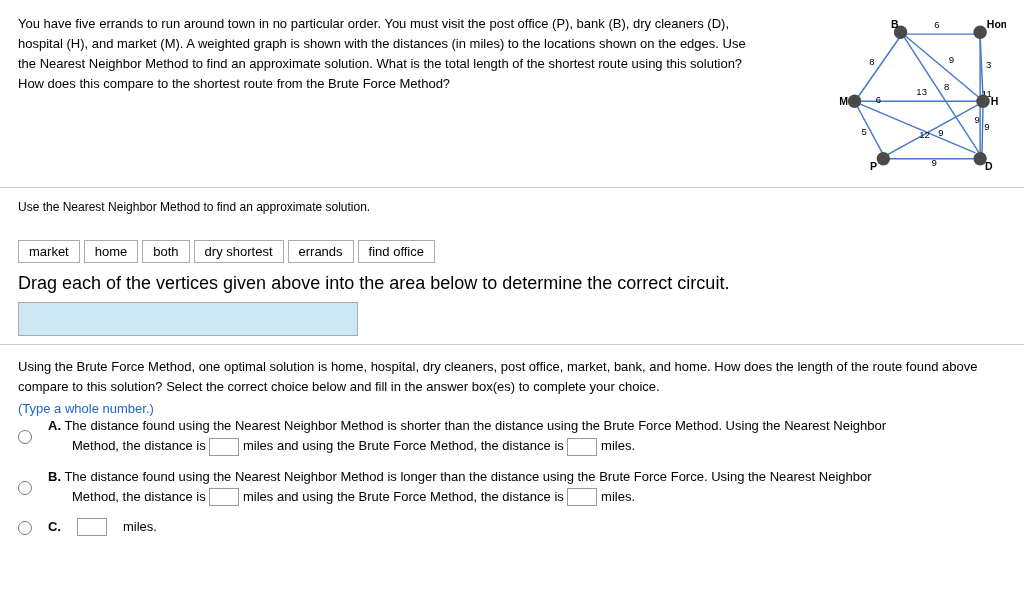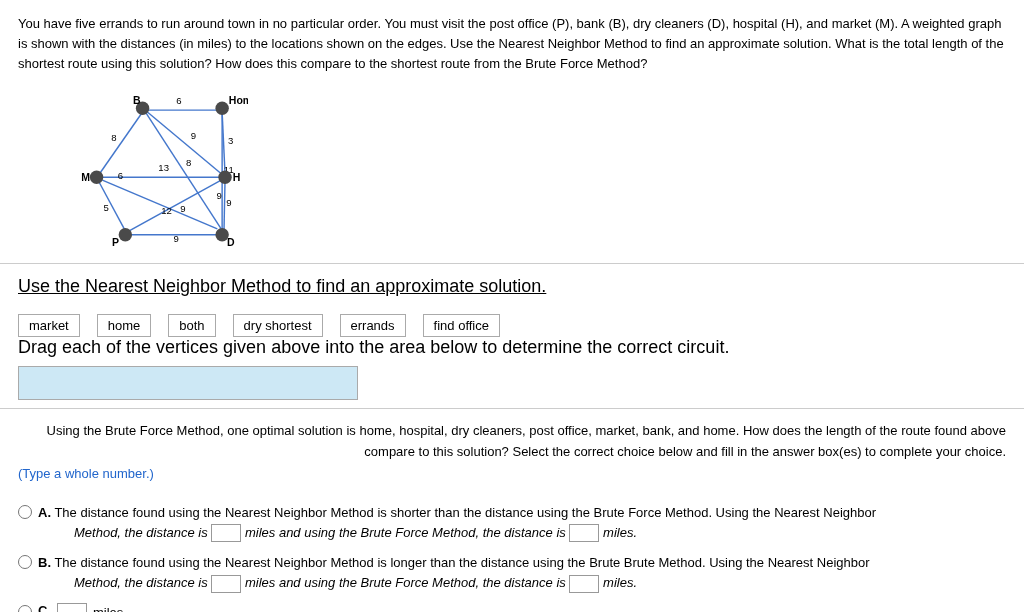--- a/index.html
+++ b/index.html
@@ -8,21 +8,21 @@
       font-size: 13px;
       background: #fff;
       color: #000;
       width: 1024px;
       min-height: 612px;
       padding: 0;
     }
 
     .top-section {
       display: flex;
-      flex-direction: column;
+      flex-direction: row;
       padding: 14px 18px 10px 18px;
       gap: 16px;
       border-bottom: 1px solid #ccc;
     }
 
     .problem-text {
       flex: 1;
       font-size: 13px;
       line-height: 1.55;
     }
@@ -37,29 +37,29 @@
       width: 230px;
       height: 160px;
     }
 
     .middle-section {
       padding: 12px 18px 8px 18px;
       border-bottom: 1px solid #ccc;
     }
 
     .section-label {
-      font-size: 18px;
-      margin-bottom: 17px;
-      text-decoration: underline;
+      font-size: 12px;
+      margin-bottom: 26px;
     }
 
     .vertices-row {
       display: flex;
       flex-direction: row;
-      gap: 17px;
+      gap: 4px;
+      margin-bottom: 10px;
       flex-wrap: wrap;
     }
 
     .vertex-chip {
       border: 1px solid #aaa;
       padding: 3px 10px;
       font-size: 13px;
       background: #fff;
       cursor: grab;
       user-select: none;
@@ -79,40 +79,39 @@
     }
 
     .bottom-section {
       padding: 12px 18px 10px 18px;
     }
 
     .brute-force-text {
       font-size: 13px;
       line-height: 1.55;
       margin-bottom: 4px;
-      text-align: right;
     }
 
     .type-note {
       color: #2266cc;
       font-size: 13px;
-      margin-bottom: 22px;
+      margin-bottom: 0;
     }
 
     .choice-group {
       display: flex;
       flex-direction: column;
       gap: 10px;
     }
 
     .choice-item {
       display: flex;
       flex-direction: row;
-      align-items: flex-start;
-      gap: 6px;
+      align-items: center;
+      gap: 16px;
     }
 
     .choice-radio {
       margin-top: 2px;
       width: 14px;
       height: 14px;
       flex-shrink: 0;
     }
 
     .choice-label-letter {
@@ -130,22 +129,21 @@
       display: inline-block;
       width: 30px;
       height: 18px;
       border: 1px solid #999;
       vertical-align: middle;
       background: #fff;
     }
 
     .choice-row2 {
       display: block;
-      margin-left: 36px;
-      font-style: italic;
+      margin-left: 24px;
     }
   </style>
 </head>
 <body>
 
 <div class="top-section">
   <div class="problem-text">
     <span>You have five errands to run around town in no particular order. You must visit the post office (P), bank (B), dry cleaners (D), hospital (H), and market (M). A weighted graph is shown with the distances (in miles) to the locations shown on the edges. Use the Nearest Neighbor Method to find an approximate solution. What is the total length of the shortest route using this solution? How does this compare to the shortest route from the Brute Force Method?</span>
   </div>
   <div class="graph-container">
@@ -243,21 +241,21 @@
           <span class="answer-box" contenteditable="true" style=""></span>
           <span class="choice-text">miles.</span>
         </div>
       </div>
     </div>
 
     <div class="choice-item">
       <input type="radio" class="choice-radio" name="answer" style="">
       <div>
         <span class="choice-label-letter">B.</span>
-        <span class="choice-text">The distance found using the Nearest Neighbor Method is longer than the distance using the Brute Brute Method. Using the Nearest Neighbor</span>
+        <span class="choice-text">The distance found using the Nearest Neighbor Method is longer than the distance using the Brute Force Force. Using the Nearest Neighbor</span>
         <div class="choice-row2">
           <span class="choice-text">Method, the distance is</span>
           <span class="answer-box" contenteditable="true" style=""></span>
           <span class="choice-text">miles and using the Brute Force Method, the distance is</span>
           <span class="answer-box" contenteditable="true" style=""></span>
           <span class="choice-text">miles.</span>
         </div>
       </div>
     </div>
 

